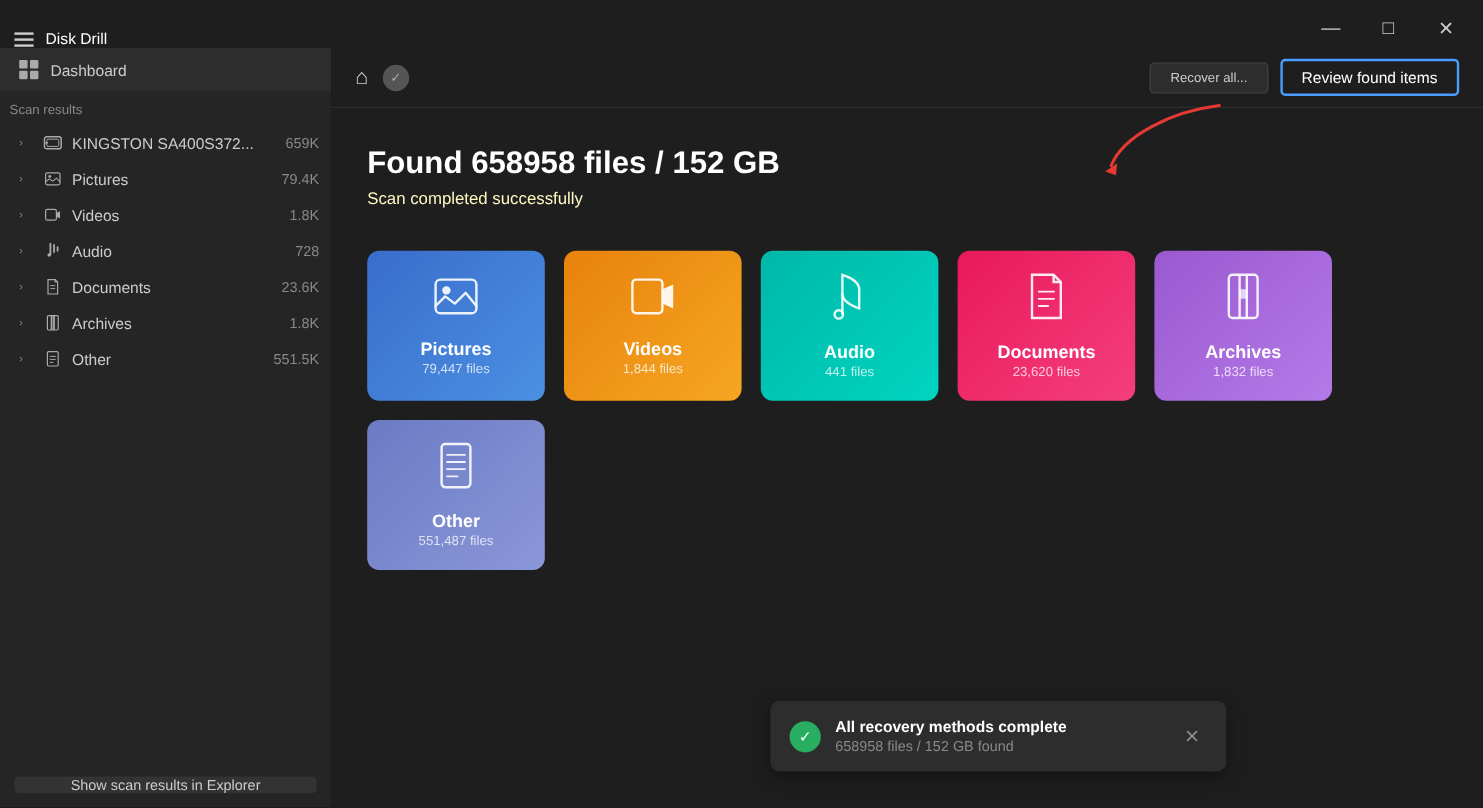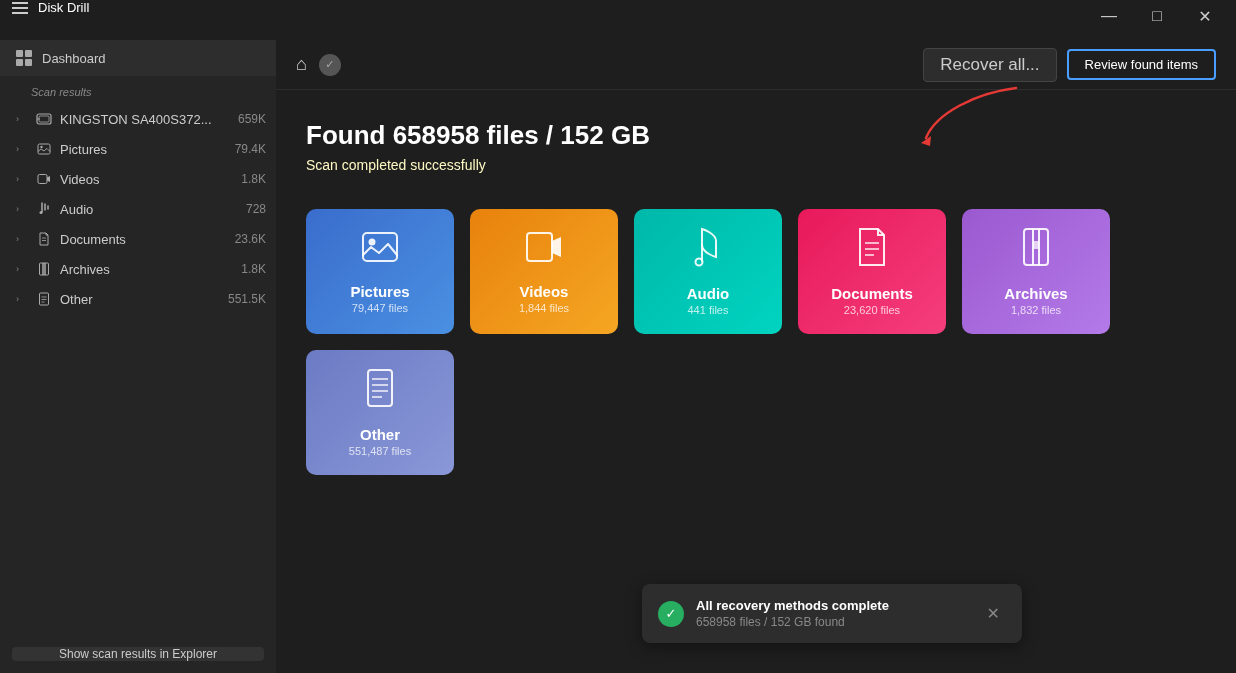--- a/index.html
+++ b/index.html
@@ -12,21 +12,21 @@
       overflow: hidden;
       display: flex;
       flex-direction: column;
     }
 
     
     .titlebar {
       height: 40px;
       background: #1e1e1e;
       display: flex;
-      align-items: flex-start;
+      align-items: flex-end;
       justify-content: space-between;
       padding: 0 8px 0 12px;
       flex-shrink: 0;
     }
     .titlebar-left {
       display: flex;
       align-items: center;
       gap: 10px;
     }
     .titlebar-title {
@@ -102,24 +102,23 @@
       background: #aaa;
       border-radius: 1px;
     }
     .dashboard-label {
       font-size: 13px;
       color: #ccc;
     }
     .scan-results-label {
       font-size: 11px;
       color: #888;
-      padding: 10px 31px 6px;
+      padding: 10px 8px 6px;
       text-transform: none;
       font-weight: 500;
-      font-style: italic;
     }
     .sidebar-item {
       display: flex;
       align-items: center;
       gap: 8px;
       padding: 7px 10px 7px 16px;
       cursor: pointer;
     }
     .sidebar-chevron {
       font-size: 9px;
@@ -210,21 +209,21 @@
     }
     .topbar-right {
       display: flex;
       align-items: center;
       gap: 10px;
     }
     .recover-all-btn {
       background: #2d2d2d;
       border: 1px solid #444;
       color: #ccc;
-      font-size: 17px;
+      font-size: 11px;
       padding: 6px 16px;
       border-radius: 4px;
       cursor: pointer;
     }
     .review-btn {
       background: transparent;
       border: 2px solid #4a9eff;
       color: #fff;
       font-size: 13px;
       padding: 6px 16px;

